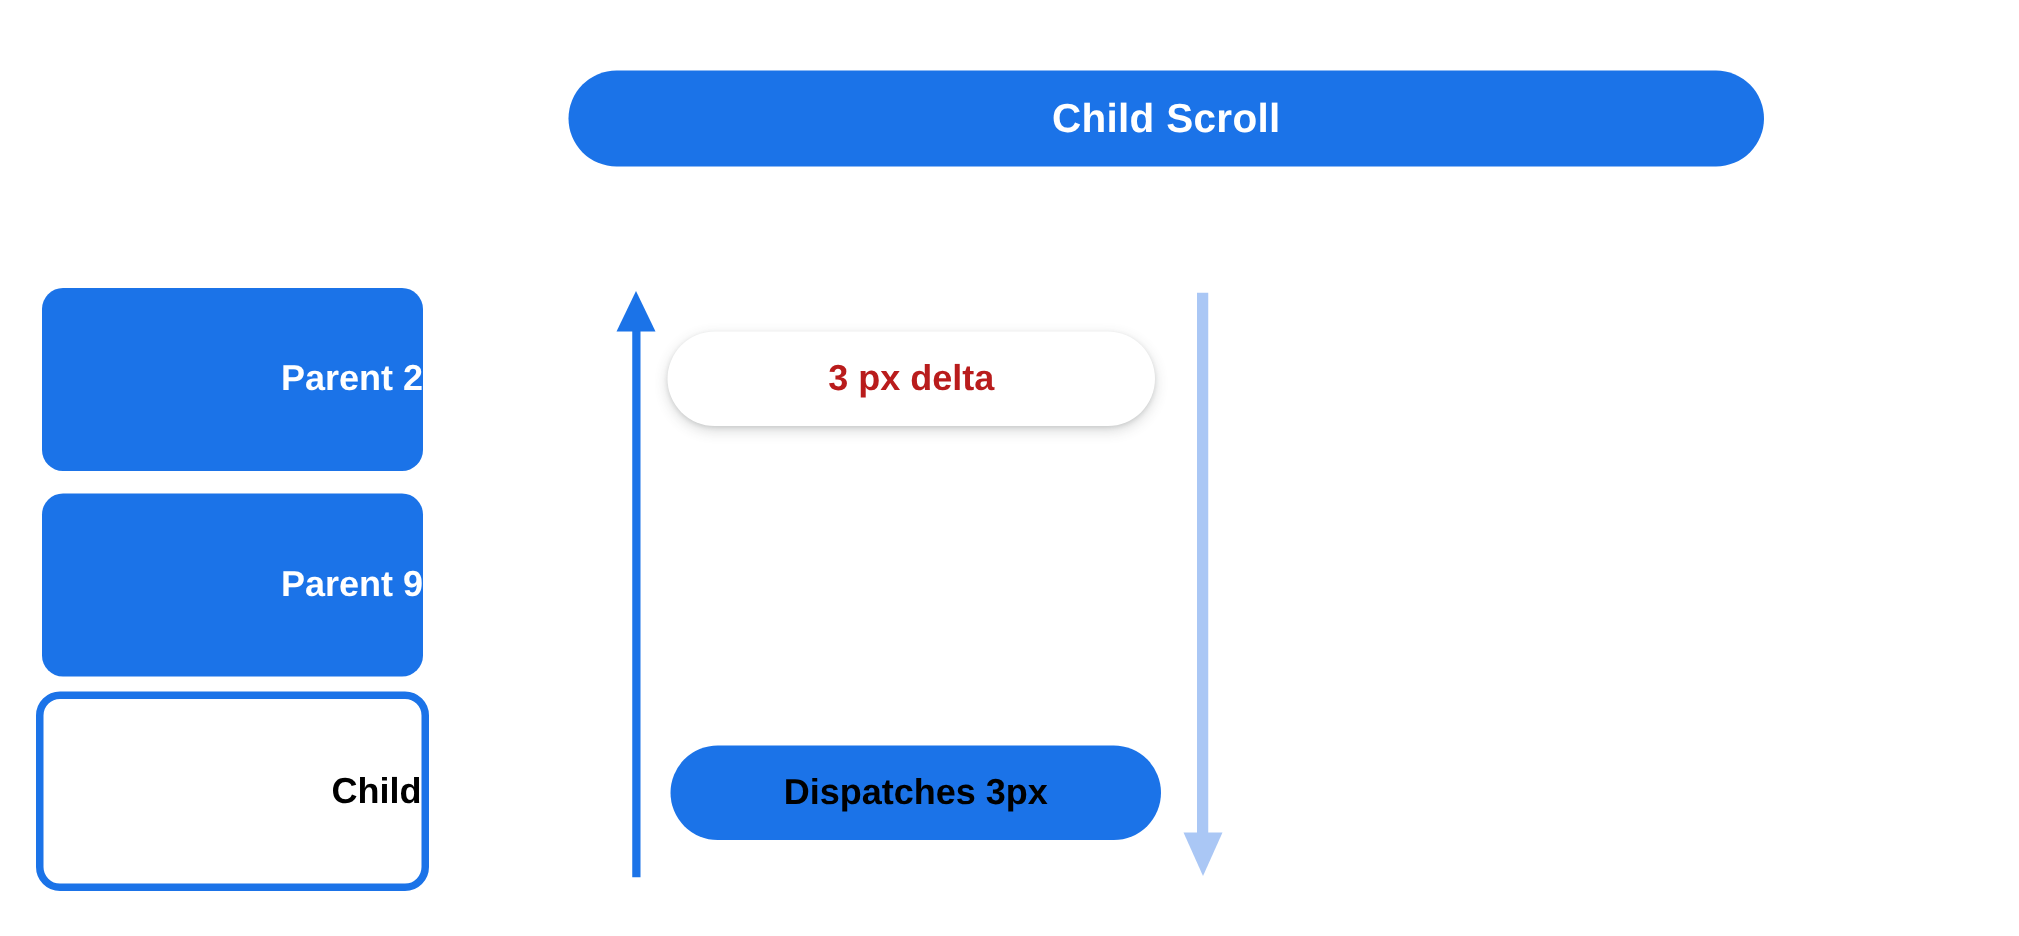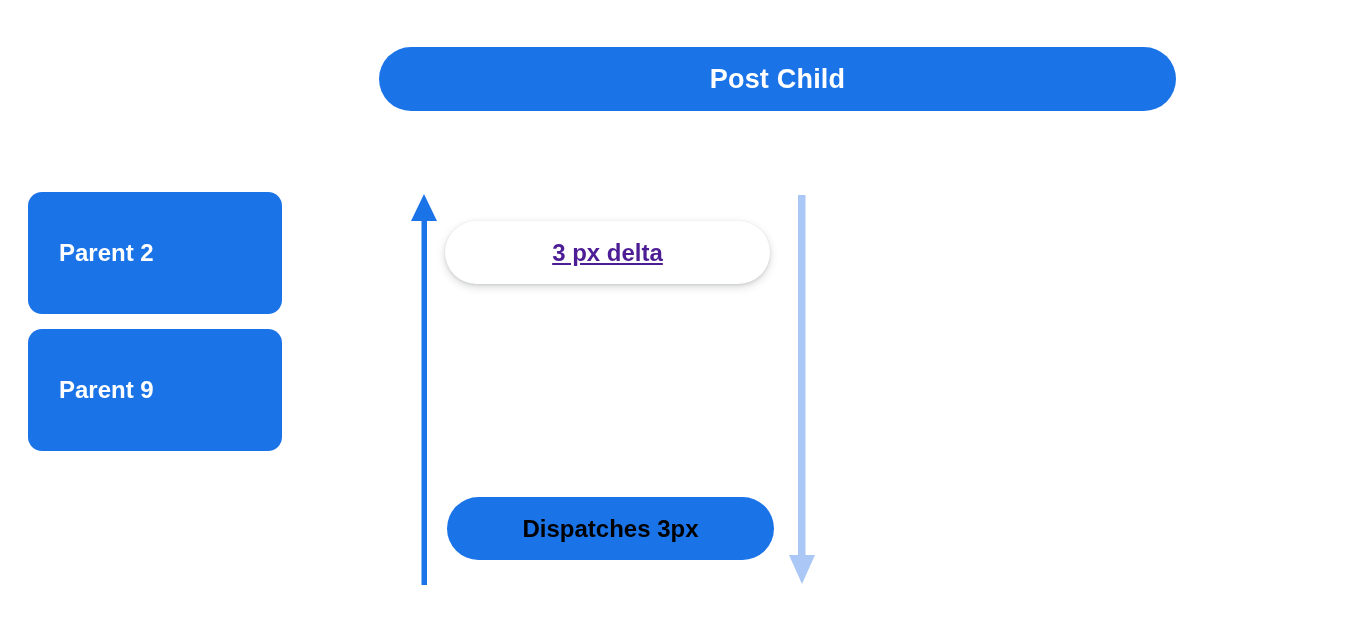--- a/index.html
+++ b/index.html
@@ -40,21 +40,21 @@
     font-weight: bold;
     letter-spacing: 0.2px;
   }
 
   
   .box {
     position: absolute;
     box-sizing: border-box;
     display: flex;
     align-items: center;
-    justify-content: flex-start;
+    justify-content: flex-end;
     border-radius: 14px;
     font-size: 24px;
     font-weight: bold;
     padding-left: 31px;
   }
   .box.filled {
     background: #1b73e8;
     color: #ffffff;
     left: 28px;
     width: 254px;
@@ -99,52 +99,54 @@
     justify-content: center;
     font-size: 24px;
     font-weight: bold;
   }
   .pill-white {
     left: 445px;
     top: 221px;
     width: 325px;
     height: 63px;
     background: #ffffff;
-    color: #4c1d95;
+    color: #b91c1c;
     border-radius: 32px;
     box-shadow: 0 3px 9px rgba(60,64,67,0.20), 0 1px 3px rgba(60,64,67,0.14);
-    text-decoration: underline;
   }
   .pill-blue {
     left: 447px;
     top: 497px;
     width: 327px;
     height: 63px;
     background: #1b73e8;
     color: #000000;
     border-radius: 32px;
   }
 </style>
 </head>
 <body>
 
 <div class="stage">
 
   <div class="header-pill">
-    <span class="label">Post Child</span>
+    <span class="label">Child Scroll</span>
   </div>
 
   <div class="box filled box-parent2">
     <span>Parent 2</span>
   </div>
 
   <div class="box filled box-parent1">
     <span>Parent 9</span>
   </div>
 
+  <div class="box outlined">
+    <span>Child</span>
+  </div>
 
   <svg class="arrow arrow-up" viewBox="0 0 32 392">
     <rect x="13.5" y="22" width="5.5" height="370" fill="#1b73e8"></rect>
     <polygon points="16,1 29,28 3,28" fill="#1b73e8"></polygon>
   </svg>
 
   <svg class="arrow arrow-down" viewBox="0 0 34 390">
     <rect x="13" y="0" width="7.5" height="362" fill="#aac7f5"></rect>
     <polygon points="17,389 30,360 4,360" fill="#aac7f5"></polygon>
   </svg>

